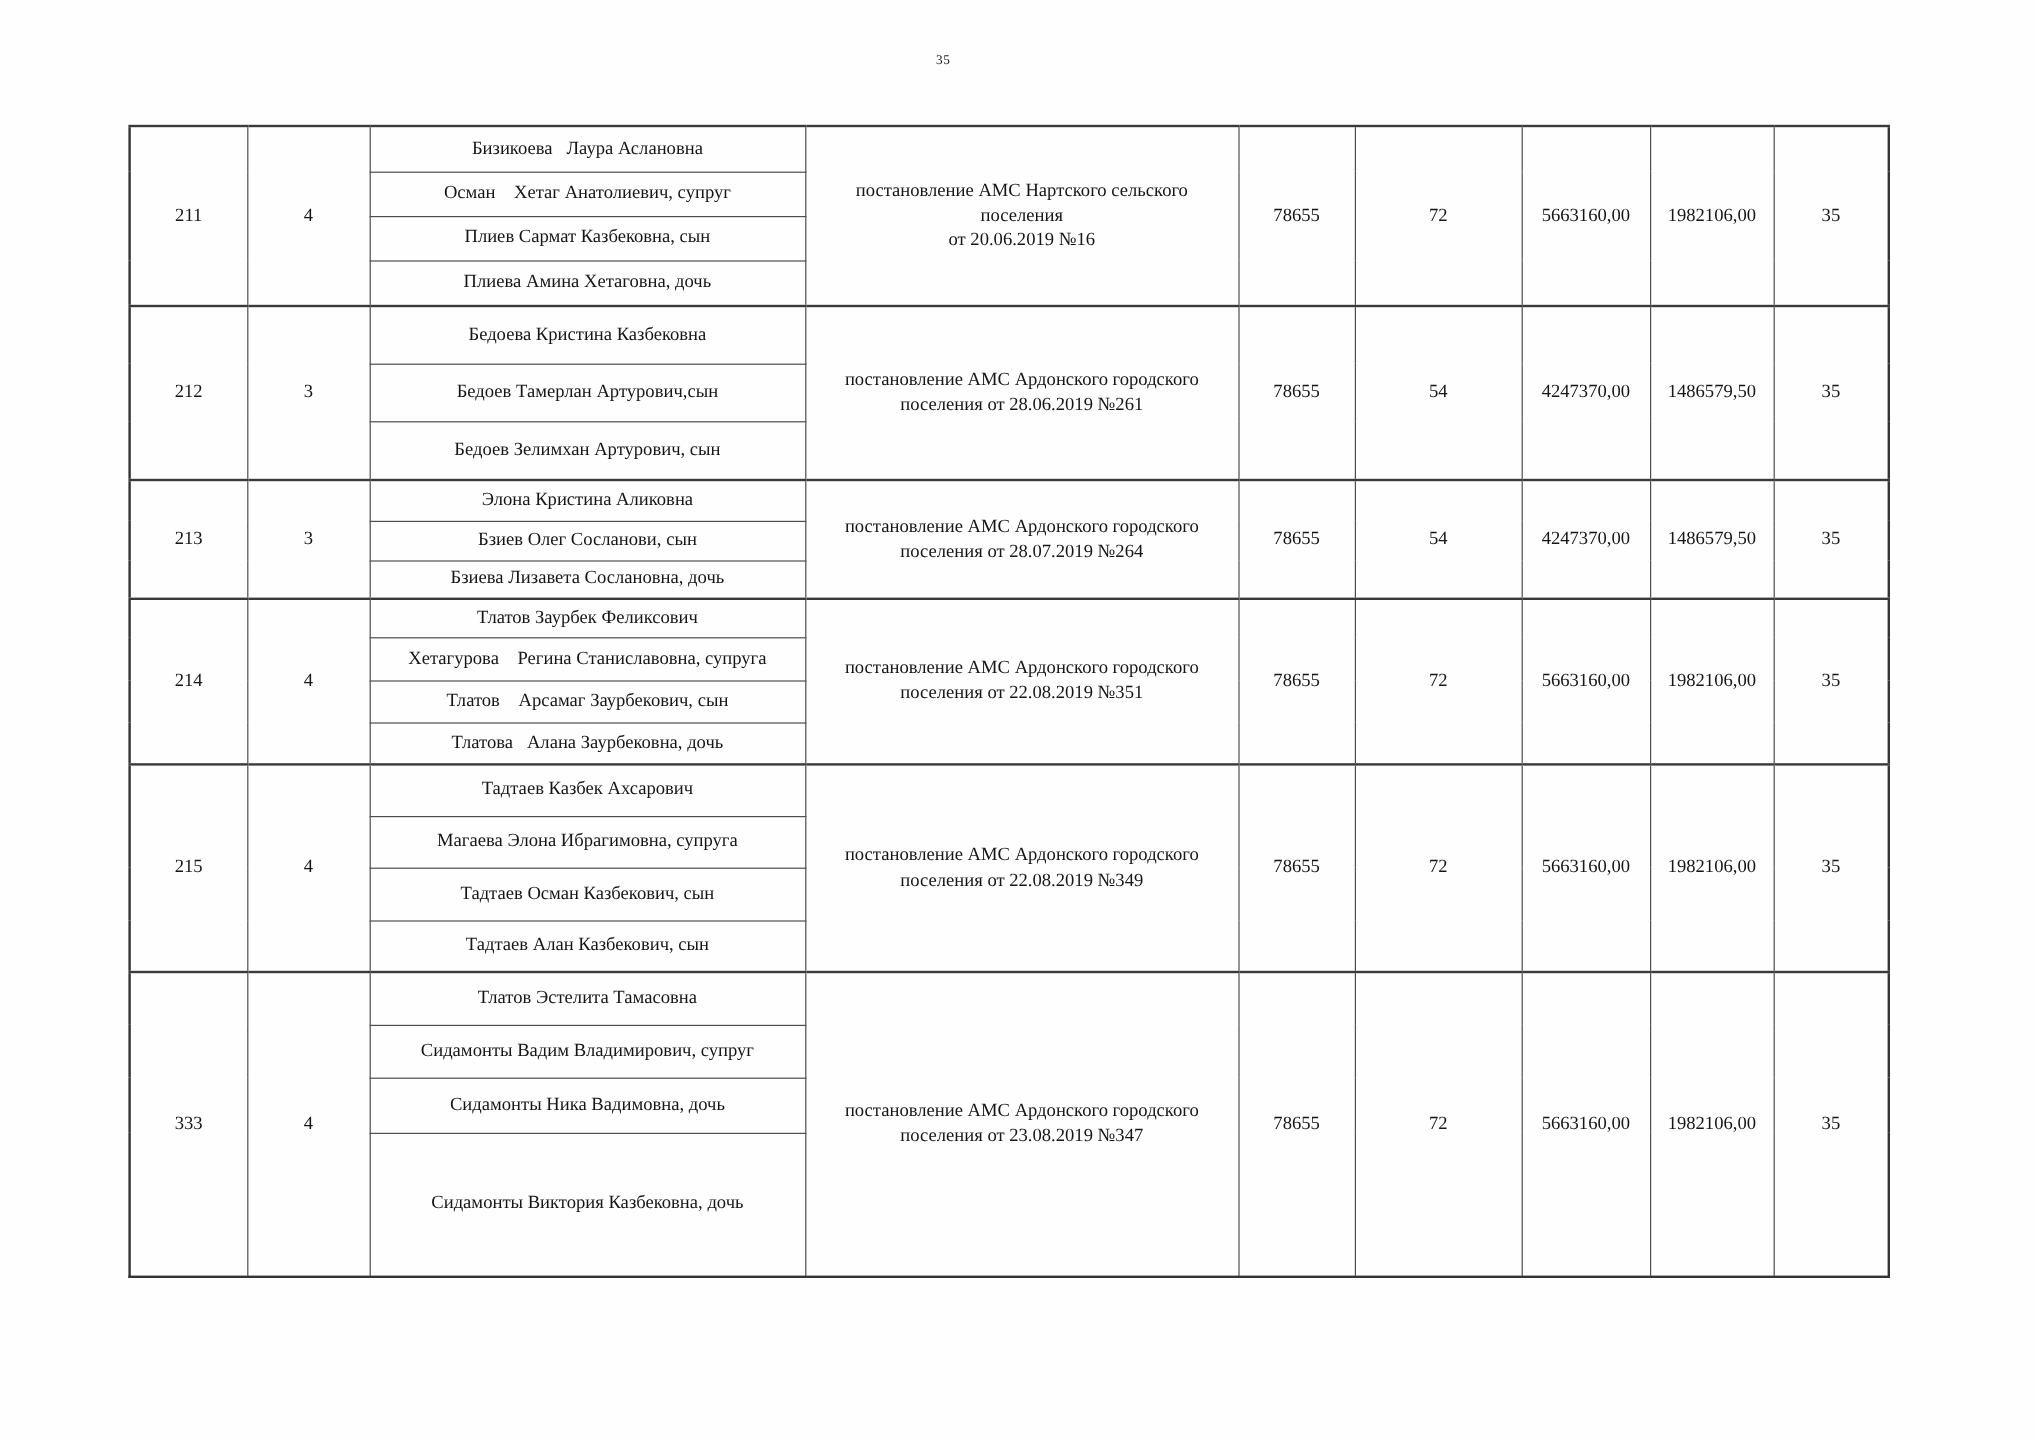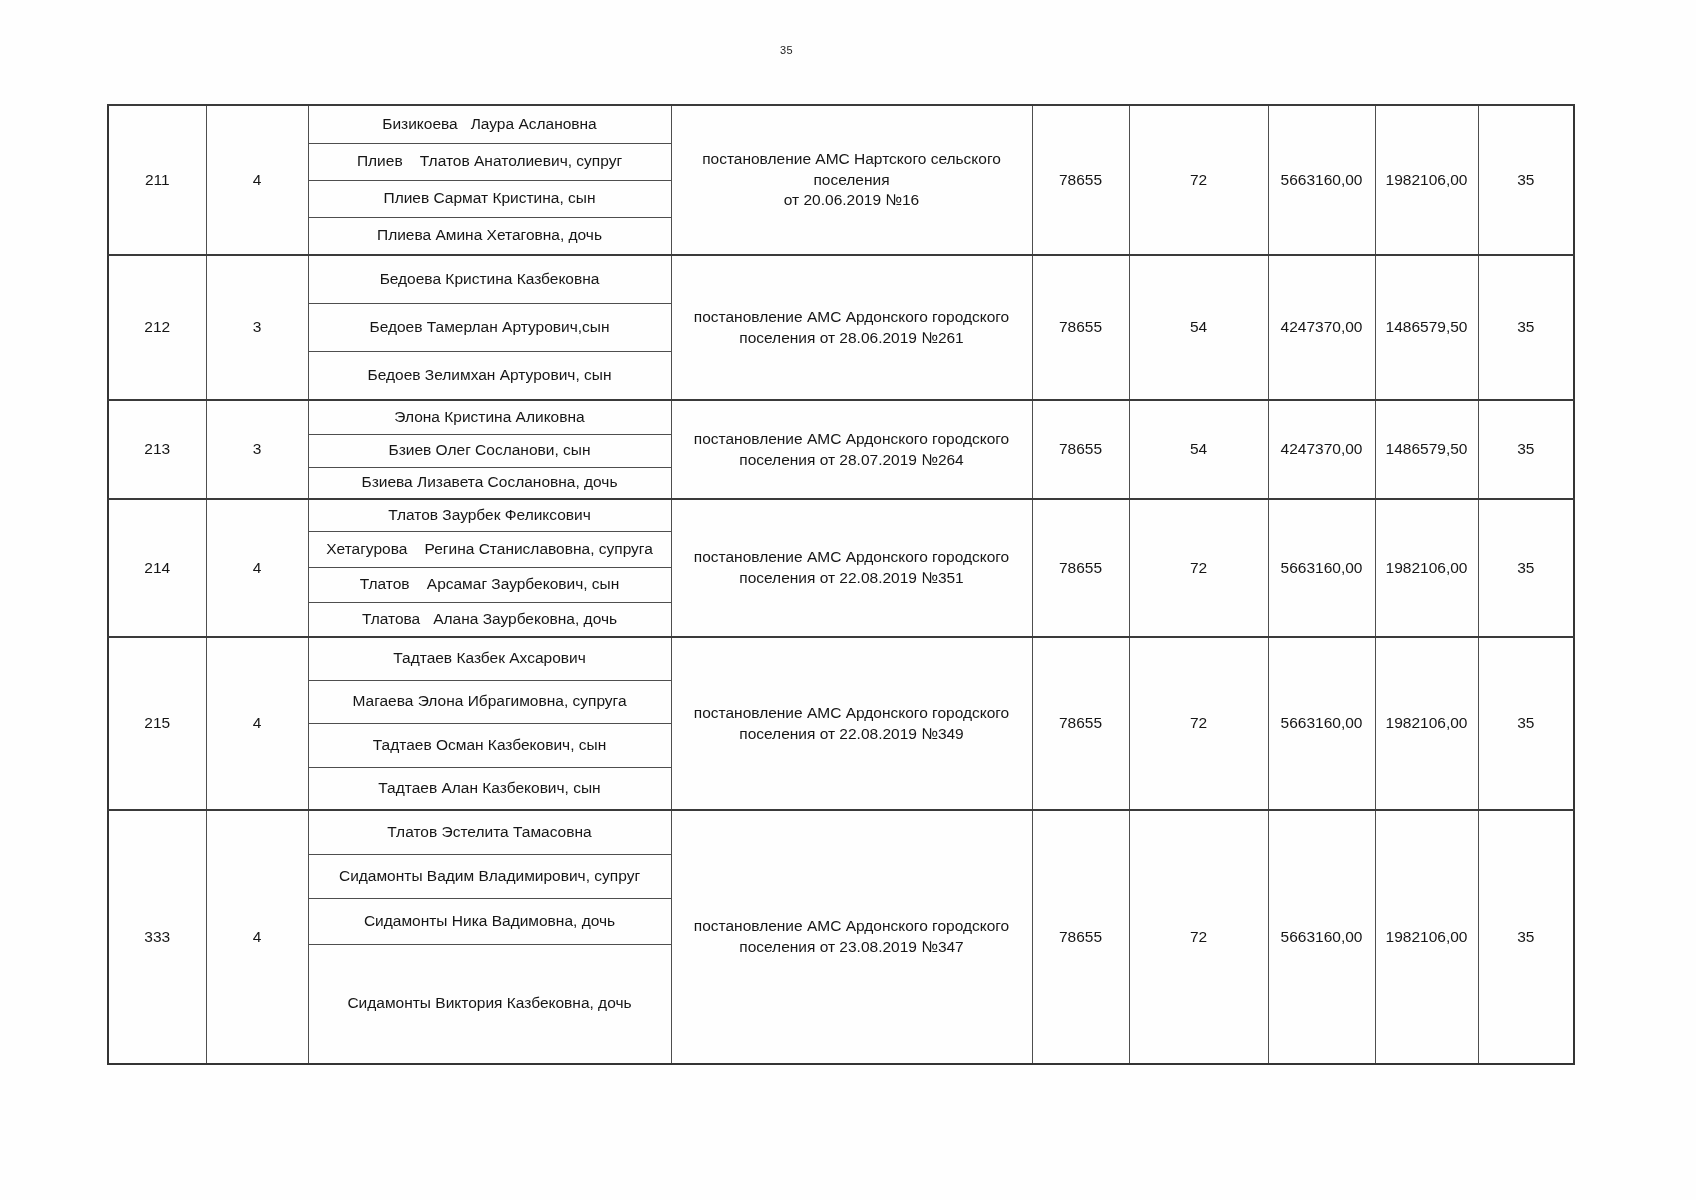--- a/index.html
+++ b/index.html
@@ -5,21 +5,21 @@
   html, body {
     margin: 0;
     padding: 0;
     background: #ffffff;
   }
   .page {
     position: relative;
     width: 1696px;
     height: 1200px;
     background: #fefefe;
-    font-family: Liberation Sans, sans-serif;
+    font-family: Liberation Serif, serif;
     color: #161616;
     overflow: hidden;
   }
   .page-number {
     position: absolute;
     left: 780px;
     top: 44px;
     font-size: 11px;
     color: #222;
     letter-spacing: 0.5px;
@@ -88,24 +88,24 @@
           <div>постановление АМС Нартского сельского поселения</div>
           <div>от 20.06.2019 №16</div>
         </td>
         <td rowspan="4">78655</td>
         <td rowspan="4">72</td>
         <td rowspan="4" class="nowrap">5663160,00</td>
         <td rowspan="4" class="nowrap">1982106,00</td>
         <td rowspan="4">35</td>
       </tr>
       <tr style="height:37px">
-          <td class="member">Плиев    Тлатов Анатолиевич, супруг</td>
+          <td class="member">Осман    Хетаг Анатолиевич, супруг</td>
         </tr>
       <tr style="height:37px">
-          <td class="member">Плиев Сармат Кристина, сын</td>
+          <td class="member">Плиев Сармат Казбековна, сын</td>
         </tr>
       <tr style="height:38px">
           <td class="member">Плиева Амина Хетаговна, дочь</td>
         </tr>
 
       <tr class="family-start" style="height:48px">
         <td rowspan="3">212</td>
         <td rowspan="3">3</td>
         <td class="member">Бедоева Кристина Казбековна</td>
         <td rowspan="3" class="res">

